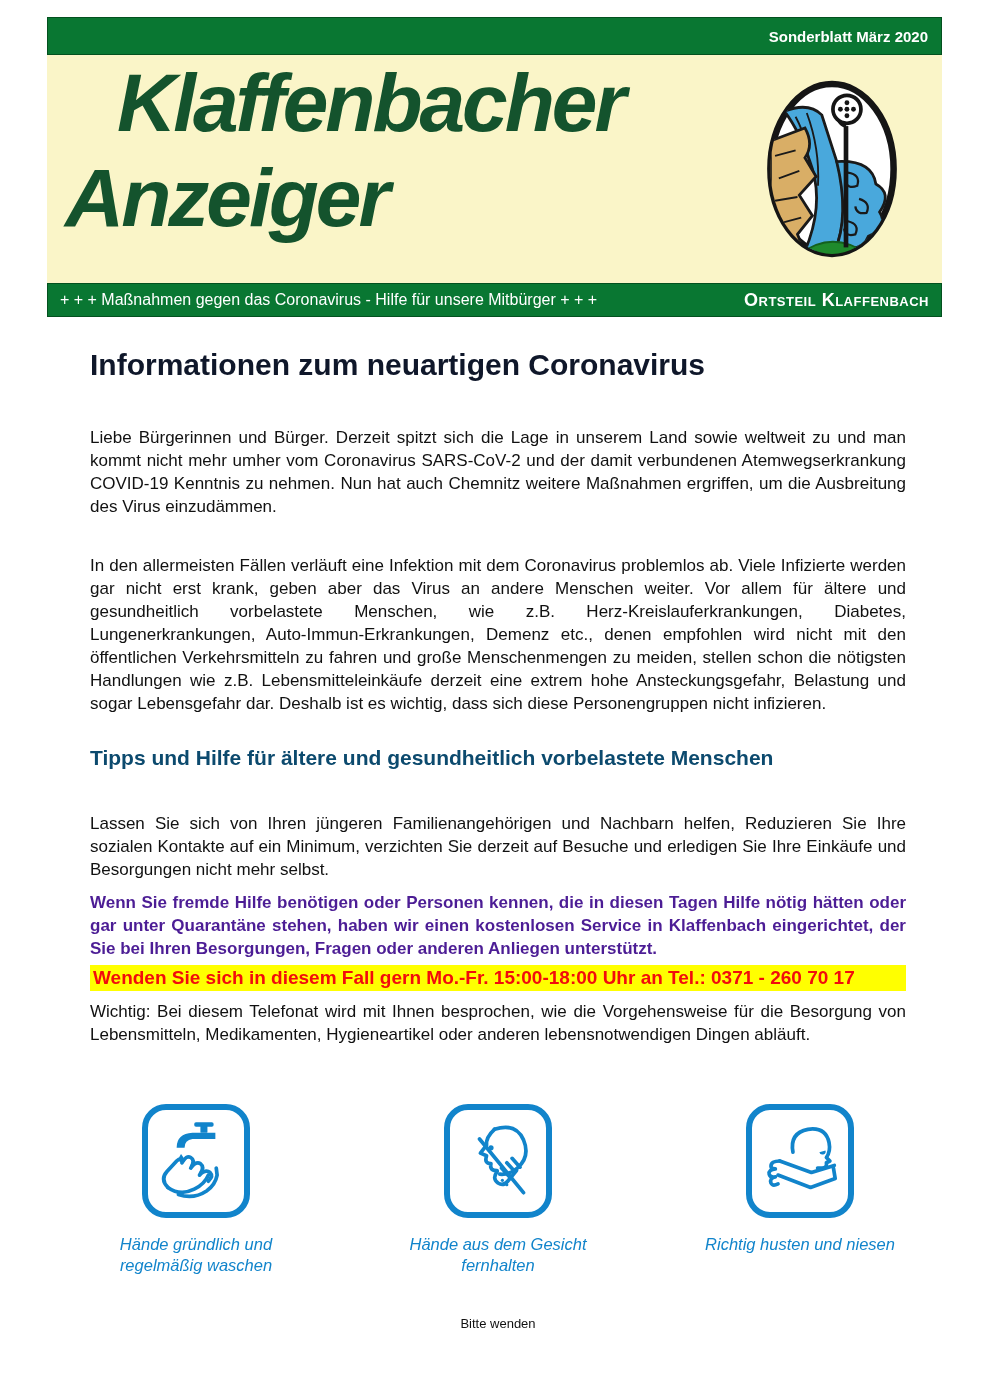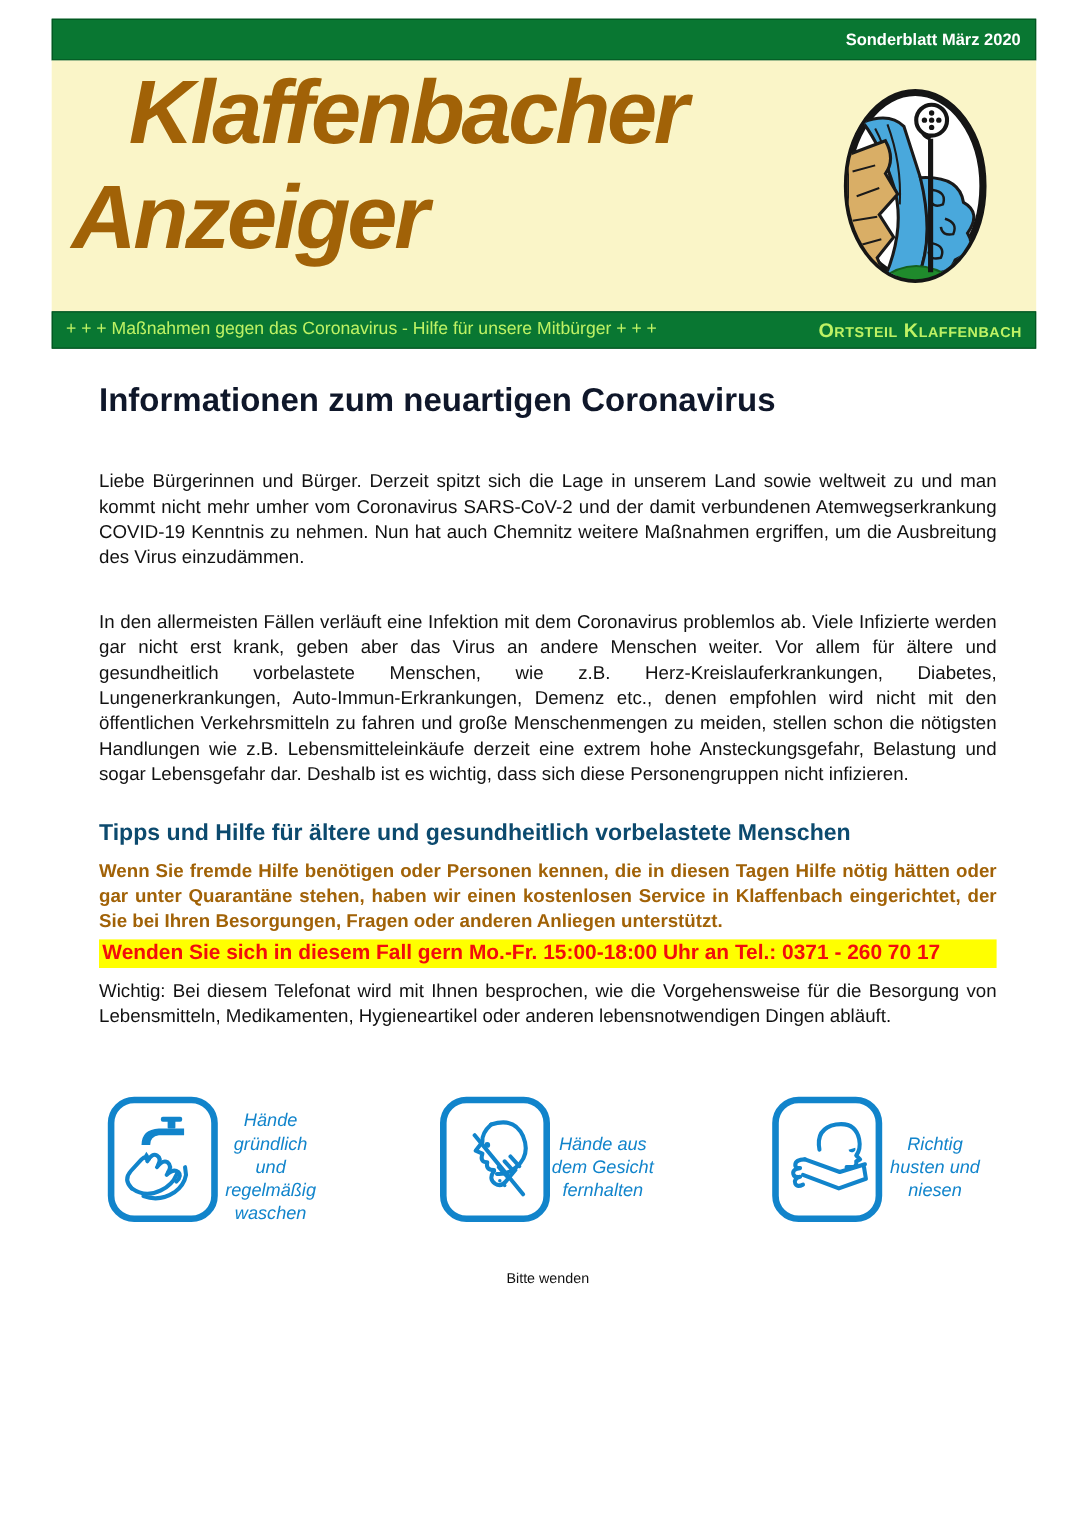--- a/index.html
+++ b/index.html
@@ -14,54 +14,54 @@
     display:flex;align-items:center;justify-content:flex-end;
     color:#fff;font-size:15px;font-weight:bold;padding-right:13px;
   }
   .masthead{
     position:absolute;left:47px;top:55px;width:895px;height:228px;
     background:#FAF5C8;
   }
   .mast-title{
     position:absolute;left:18px;top:0px;
     font-family:"Liberation Sans", sans-serif;
-    font-style:italic;font-weight:bold;color:#a16207;
+    font-style:italic;font-weight:bold;color:#14532d;
     font-size:82px;line-height:95px;letter-spacing:-3px;
     white-space:nowrap;
   }
   .mast-title .line1{padding-left:52px;}
   .mast-title .line2{padding-left:0;}
   .crest{position:absolute;top:20px;right:40px;width:140px;height:188px;}
   .tickerbar{
     position:absolute;left:47px;top:283px;width:895px;height:34px;
     background:#097732;border:1px solid #03511f;box-sizing:border-box;
     display:flex;align-items:center;justify-content:space-between;
-    color:#bef264;padding:0 12px;
+    color:#ffffff;padding:0 12px;
   }
   .ticker{font-size:16px;}
   .district{font-variant:small-caps;font-weight:bold;font-size:18px;letter-spacing:.5px;}
   
   .content{position:absolute;left:90px;top:348px;width:816px;}
   .content h1{font-size:30px;line-height:34px;margin:0;color:#0f172a;}
   .content p{font-size:17px;line-height:23px;text-align:justify;margin:0;}
   .p-intro{margin-top:44px !important;}
   .p-risk{margin-top:36px !important;}
   .content h2{font-size:21px;line-height:25px;margin:30px 0 0;color:#0c4a6e;}
   .p-tips{margin-top:42px !important;}
-  .p-service{margin-top:10px !important;color:#a16207;font-weight:bold;}
+  .p-service{margin-top:10px !important;color:#4c1d95;font-weight:bold;}
   .hotline{
     margin-top:5px;background:#FFFF00;color:#F20C0C;font-weight:bold;
     font-size:19px;line-height:26px;padding:0 3px;white-space:nowrap;
   }
   .p-important{margin-top:9px !important;}
   
   .icons-row{
     display:flex;justify-content:space-between;margin-top:58px;padding:0 8px;
   }
-  .icon-col{width:196px;display:flex;flex-direction:row;align-items:center;}
+  .icon-col{width:196px;display:flex;flex-direction:column;align-items:center;}
   .icon-box{
     width:96px;height:102px;border:6px solid #1184CB;border-radius:24px;
     display:flex;align-items:center;justify-content:center;background:#fff;
   }
   .icon-box svg{width:88px;height:94px;}
   .icon-caption{
     margin-top:16px;color:#1184CB;font-style:italic;font-size:16.5px;
     line-height:21px;text-align:center;
   }
   .footer-note{text-align:center;font-size:13px;margin-top:40px;color:#111;}
@@ -120,20 +120,21 @@
   <div class="tickerbar">
     <span class="ticker">+ + + Maßnahmen gegen das Coronavirus - Hilfe für unsere Mitbürger + + +</span>
     <span class="district">Ortsteil Klaffenbach</span>
   </div>
 
   <div class="content">
     <h1>Informationen zum neuartigen Coronavirus</h1>
     <p class="p-intro">Liebe Bürgerinnen und Bürger. Derzeit spitzt sich die Lage in unserem Land sowie weltweit zu und man kommt nicht mehr umher vom Coronavirus SARS-CoV-2 und der damit verbundenen Atemwegserkrankung COVID-19 Kenntnis zu nehmen. Nun hat auch Chemnitz weitere Maßnahmen ergriffen, um die Ausbreitung des Virus einzudämmen.</p>
     <p class="p-risk">In den allermeisten Fällen verläuft eine Infektion mit dem Coronavirus problemlos ab. Viele Infizierte werden gar nicht erst krank, geben aber das Virus an andere Menschen weiter. Vor allem für ältere und gesundheitlich vorbelastete Menschen, wie z.B. Herz-Kreislauferkrankungen, Diabetes, Lungenerkrankungen, Auto-Immun-Erkrankungen, Demenz etc., denen empfohlen wird nicht mit den öffentlichen Verkehrsmitteln zu fahren und große Menschenmengen zu meiden, stellen schon die nötigsten Handlungen wie z.B. Lebensmitteleinkäufe derzeit eine extrem hohe Ansteckungsgefahr, Belastung und sogar Lebensgefahr dar. Deshalb ist es wichtig, dass sich diese Personengruppen nicht infizieren.</p>
     <h2>Tipps und Hilfe für ältere und gesundheitlich vorbelastete Menschen</h2>
+    <p class="p-tips">Lassen Sie sich von Ihren jüngeren Familienangehörigen und Nachbarn helfen, Reduzieren Sie Ihre sozialen Kontakte auf ein Minimum, verzichten Sie derzeit auf Besuche und erledigen Sie Ihre Einkäufe und Besorgungen nicht mehr selbst.</p>
     <p class="p-service">Wenn Sie fremde Hilfe benötigen oder Personen kennen, die in diesen Tagen Hilfe nötig hätten oder gar unter Quarantäne stehen, haben wir einen kostenlosen Service in Klaffenbach eingerichtet, der Sie bei Ihren Besorgungen, Fragen oder anderen Anliegen unterstützt.</p>
     <div class="hotline">Wenden Sie sich in diesem Fall gern Mo.-Fr. 15:00-18:00 Uhr an Tel.: 0371 - 260 70 17</div>
     <p class="p-important">Wichtig: Bei diesem Telefonat wird mit Ihnen besprochen, wie die Vorgehensweise für die Besorgung von Lebensmitteln, Medikamenten, Hygieneartikel oder anderen lebensnotwendigen Dingen abläuft.</p>
 
     <div class="icons-row">
 
       <div class="icon-col">
         <div class="icon-box">
           <svg viewBox="0 0 100 100">
 

